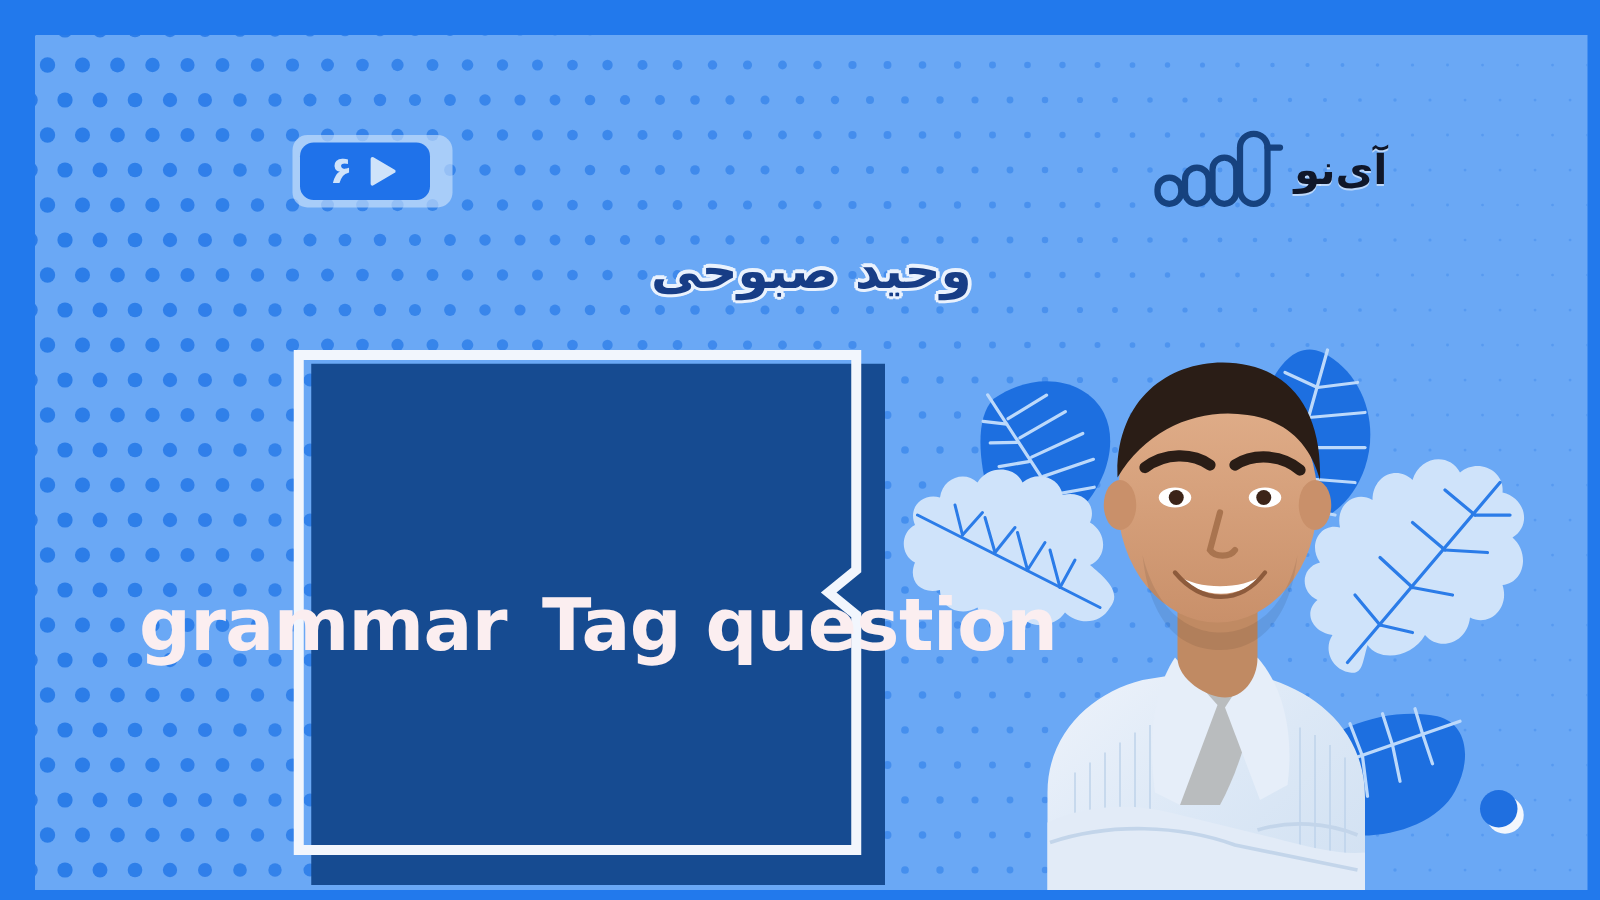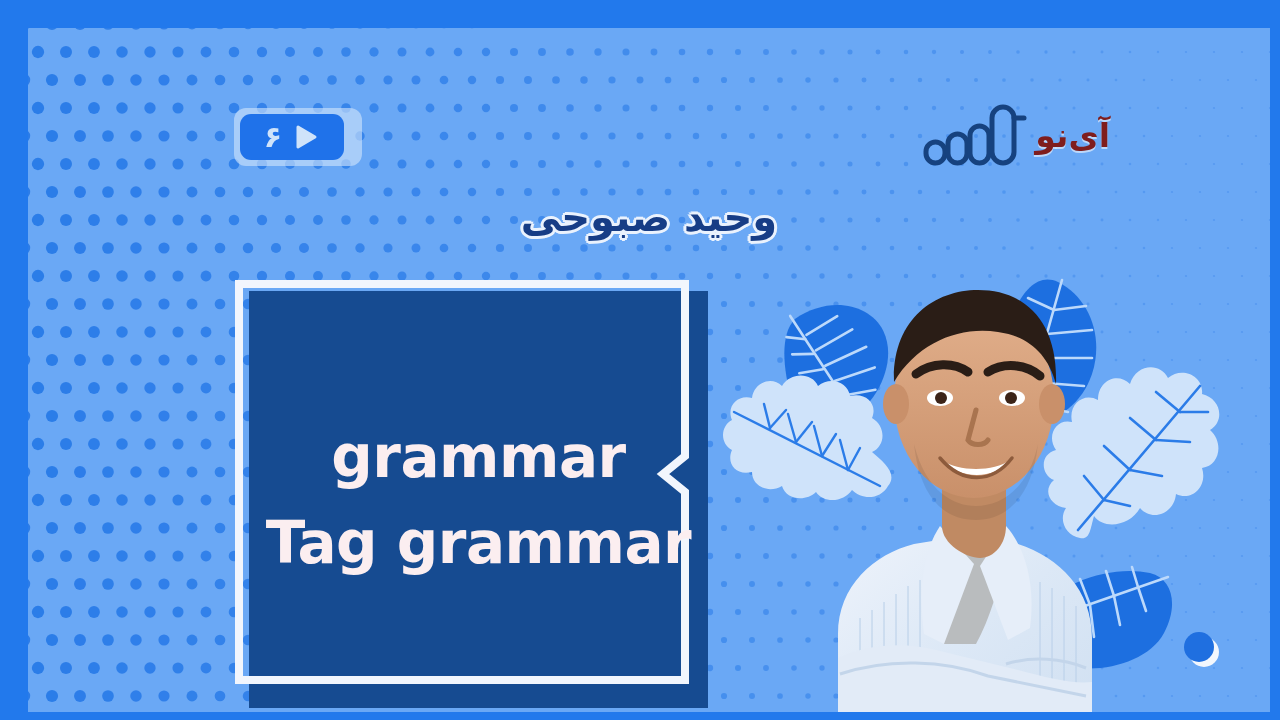--- a/index.html
+++ b/index.html
@@ -70,21 +70,21 @@
     letter-spacing:0px;
   }
 
   
   .logo{
     position:absolute;right:160px;top:76px;
     display:flex;align-items:center;gap:8px;flex-direction:row-reverse;
   }
   .logo-mark{display:block;}
   .logo-text{
-    color:#7f1d1d;font-size:33px;font-weight:700;line-height:1;
+    color:#0f172a;font-size:33px;font-weight:700;line-height:1;
     text-shadow:0 2px 0 rgba(255,255,255,0.55);
   }
 
   
   .instructor{
     position:absolute;left:0;right:0;top:166px;
     text-align:center;
   }
   .instructor span{
     display:inline-block;
@@ -101,21 +101,21 @@
   .card-fill{
     position:absolute;left:16px;top:13px;width:459px;height:417px;
     background:#164b91;
   }
   .card-border{
     position:absolute;left:0;top:0;width:458px;height:408px;
     pointer-events:none;
   }
   .card-text{
     position:absolute;left:16px;top:13px;width:459px;height:417px;
-    display:flex;flex-direction:column;align-items:center;justify-content:center;
+    display:flex;flex-direction:row;align-items:center;justify-content:center;
     gap:28px;direction:ltr;
   }
   .card-line{
     color:#fbeef0;font-weight:700;line-height:1;white-space:nowrap;
     letter-spacing:-0.5px;
   }
   .card-line.l1{font-size:58px;}
   .card-line.l2{font-size:58px;}
 
   
@@ -1458,18 +1458,18 @@
       <span>وحید صبوحی</span>
     </div>
 
     <div class="card-wrap">
       <div class="card-fill"></div>
       <svg class="card-border" viewBox="0 0 458 408" xmlns="http://www.w3.org/2000/svg">
         <path d="M6 6 L452 6 L452 178 L430 196 L452 214 L452 402 L6 402 Z" fill="none" stroke="#f2f6fd" stroke-width="8" stroke-linejoin="miter"></path>
       </svg>
       <div class="card-text">
         <div class="card-line l1">grammar</div>
-        <div class="card-line l2">Tag grammar</div>
+        <div class="card-line l2">Tag question</div>
       </div>
     </div>
 
   </div>
 </div>
 
 </body></html>

